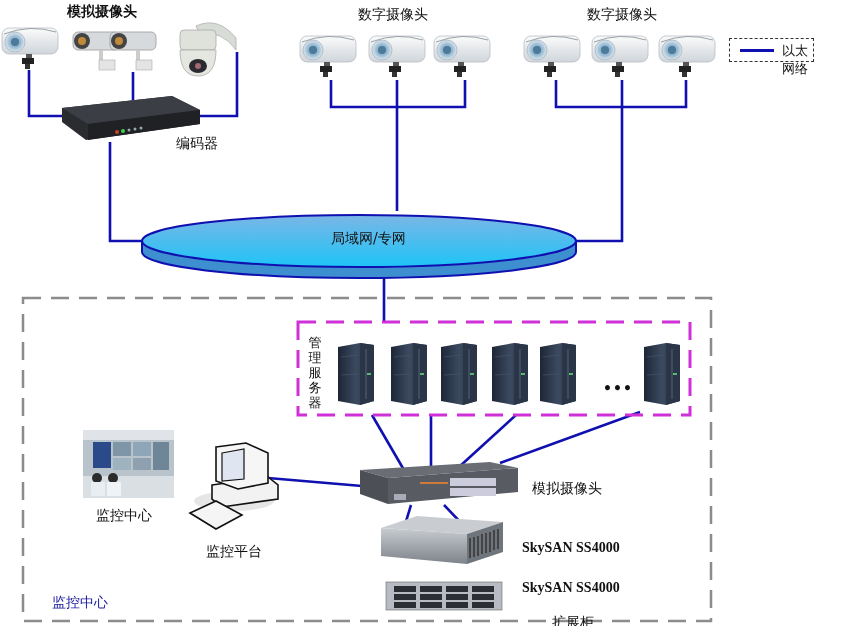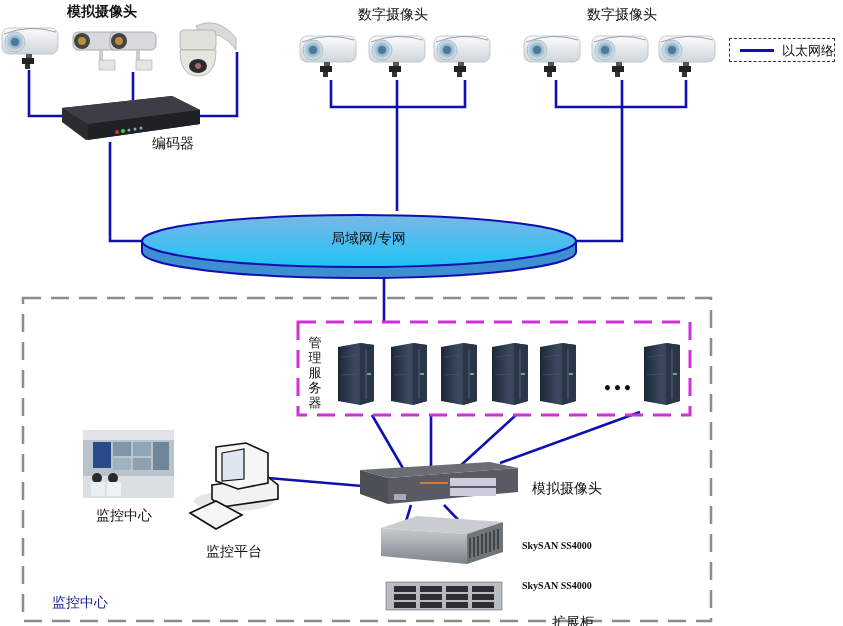--- a/index.html
+++ b/index.html
@@ -1,23 +1,23 @@
 <!DOCTYPE html>
 <html><head>
 <meta charset="utf-8">
 <style>
   html, body { margin: 0; padding: 0; background: #ffffff; }
   body { width: 843px; height: 626px; position: relative; overflow: hidden;
          font-family: "DejaVu Serif", "Liberation Serif", serif; }
   #stage { position: absolute; left: 0; top: 0; }
   .lbl { position: absolute; font-size: 14px; color: #111; white-space: nowrap; }
-  .lbl-bold { font-family: "Liberation Serif", "DejaVu Serif", serif; font-weight: bold; font-size: 10px; }
+  .lbl-bold { font-family: "Liberation Serif", "DejaVu Serif", serif; font-weight: bold; font-size: 14px; }
   .lbl-blue { color: #1a1aa0; }
   .vlabel { position: absolute; font-size: 13px; color: #111; width: 14px; line-height: 19px; text-align: center; }
-  .legend { position: absolute; left: 729px; top: 38px; width: 106px; height: 24px;
+  .legend { position: absolute; left: 729px; top: 38px; width: 85px; height: 24px;
             border: 1px dashed #333; box-sizing: border-box; font-family: Liberation Serif, serif; }
   .legend-line { position: absolute; left: 10px; top: 10px; width: 34px; height: 3px; background: #1010b0; }
   .legend-text { position: absolute; left: 52px; top: 3px; font-size: 13px; color: #111; }
 </style>
 </head>
 <body>
 
 <svg id="stage" width="843" height="626" viewBox="0 0 843 626">
   <defs>
     <linearGradient id="lanTop" x1="0" y1="0" x2="0" y2="1">
@@ -221,21 +221,21 @@
     <circle cx="14" cy="48" r="5" fill="#2b2b2b"></circle>
     <rect x="8" y="52" width="14" height="14" fill="#e8eef2"></rect>
     <circle cx="30" cy="48" r="5" fill="#2b2b2b"></circle>
     <rect x="24" y="52" width="14" height="14" fill="#f0f3f5"></rect>
   </g>
 </svg>
 
 <div class="lbl" style="left:67px; top:3px;font-weight:bold;">模拟摄像头</div>
 <div class="lbl" style="left:358px; top:6px;">数字摄像头</div>
 <div class="lbl" style="left:587px; top:6px;">数字摄像头</div>
-<div class="lbl" style="left:152px; top:135px;font-family:Liberation Serif, serif;">编码器</div>
+<div class="lbl" style="left:176px; top:135px;font-family:Liberation Serif, serif;">编码器</div>
 <div class="lbl" style="left:331px; top:230px;">局域网/专网</div>
 
 <div>
   <div class="vlabel" style="left:308px; top:333px;">管</div>
   <div class="vlabel" style="left:308px; top:348px;">理</div>
   <div class="vlabel" style="left:308px; top:363px;">服</div>
   <div class="vlabel" style="left:308px; top:378px;">务</div>
   <div class="vlabel" style="left:308px; top:393px;">器</div>
 </div>
 <div class="lbl" style="left:603px; top:380px; font-weight:bold; letter-spacing:1px;">•••</div>

